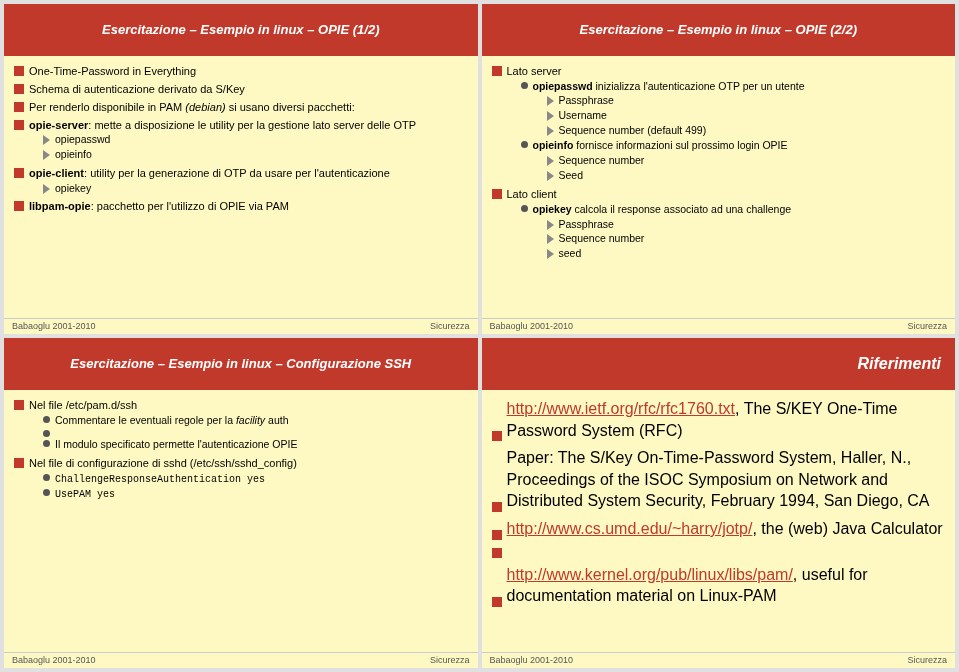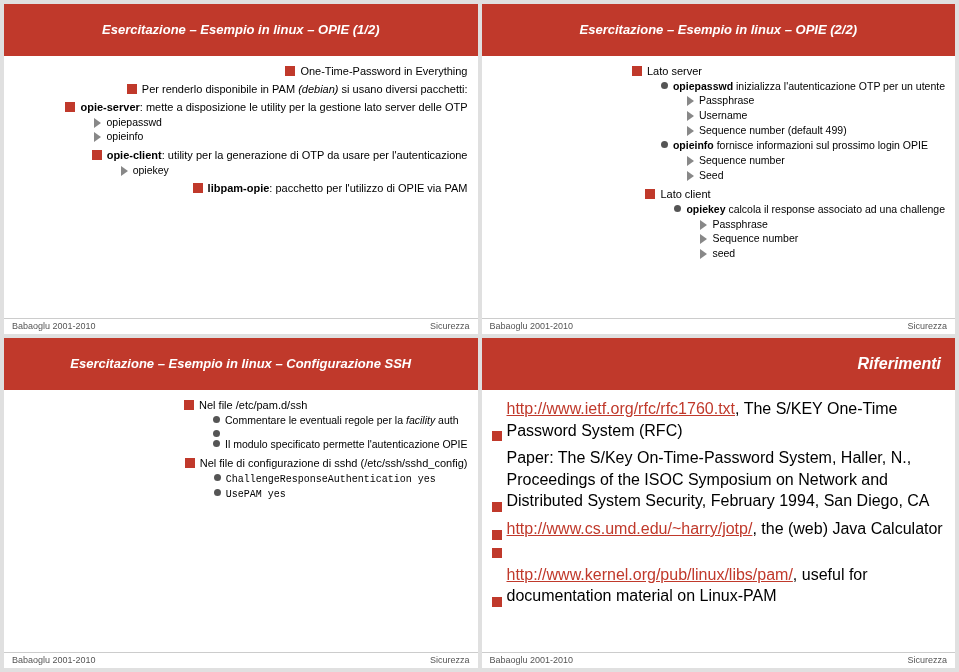--- a/index.html
+++ b/index.html
@@ -10,21 +10,21 @@
       width: 959px;
       height: 672px;
       overflow: hidden;
       display: grid;
       grid-template-columns: 1fr 1fr;
       grid-template-rows: 1fr 1fr;
       gap: 4px;
       padding: 4px;
     }
     .panel {
-      background: #ffffff;
+      background: #fef9c3;
       display: flex;
       flex-direction: column;
       overflow: hidden;
     }
     .panel-header {
       background: #c0392b;
       color: #fff;
       text-align: center;
       padding: 8px 10px;
       font-size: 13px;
@@ -54,21 +54,20 @@
       list-style: none;
       padding: 0;
       margin: 0;
     }
     ul.main-list > li {
       display: flex;
       align-items: flex-start;
       margin-bottom: 3px;
       font-size: 11px;
       line-height: 1.35;
-      justify-content: flex-end;
     }
     .bullet-square {
       display: inline-block;
       width: 10px;
       height: 10px;
       background: #c0392b;
       margin-right: 5px;
       margin-top: 2px;
       flex-shrink: 0;
     }
@@ -164,20 +163,24 @@
     <span>Esercitazione – Esempio in linux – OPIE (1/2)</span>
   </div>
   <div class="panel-body">
     <ul class="main-list">
       <li>
         <span class="bullet-square"></span>
         <span>One-Time-Password in Everything</span>
       </li>
       <li>
         <span class="bullet-square"></span>
+        <span>Schema di autenticazione derivato da S/Key</span>
+      </li>
+      <li>
+        <span class="bullet-square"></span>
         <span>Per renderlo disponibile in PAM <em>(debian)</em> si usano diversi pacchetti:</span>
       </li>
       <li>
         <span class="bullet-square"></span>
         <span><strong>opie-server</strong>: mette a disposizione le utility per la gestione lato server delle OTP
           <ul class="sub-sub-list">
             <li>
                 <span class="bullet-arrow"></span>
                 <span>opiepasswd</span>
               </li>

